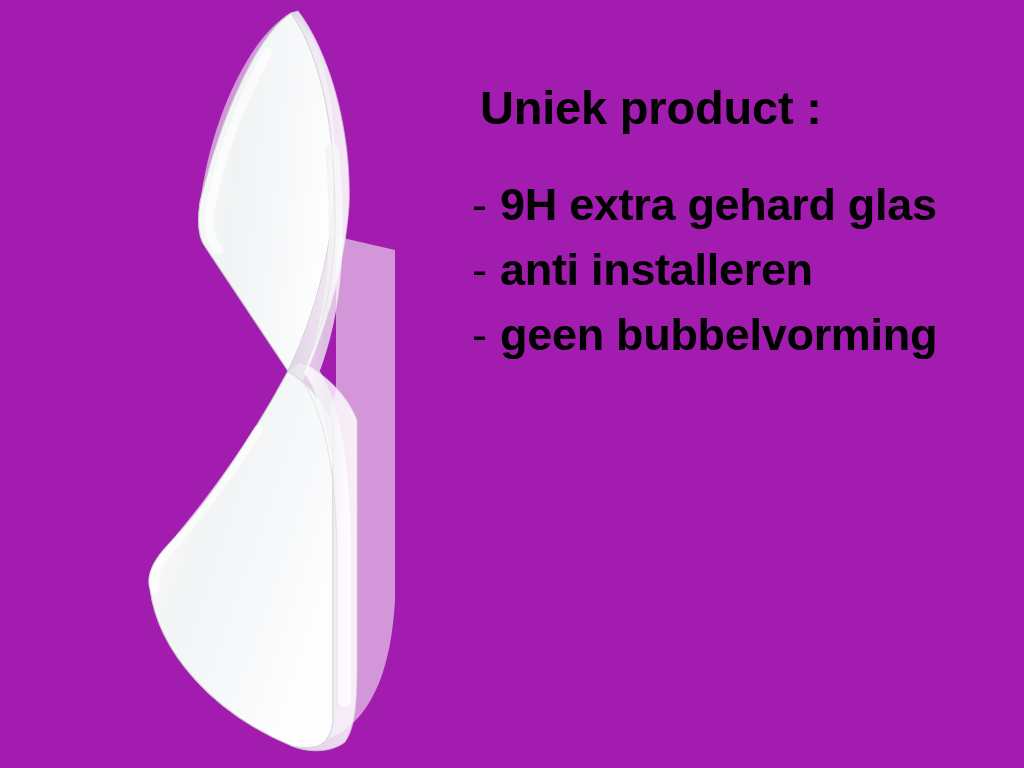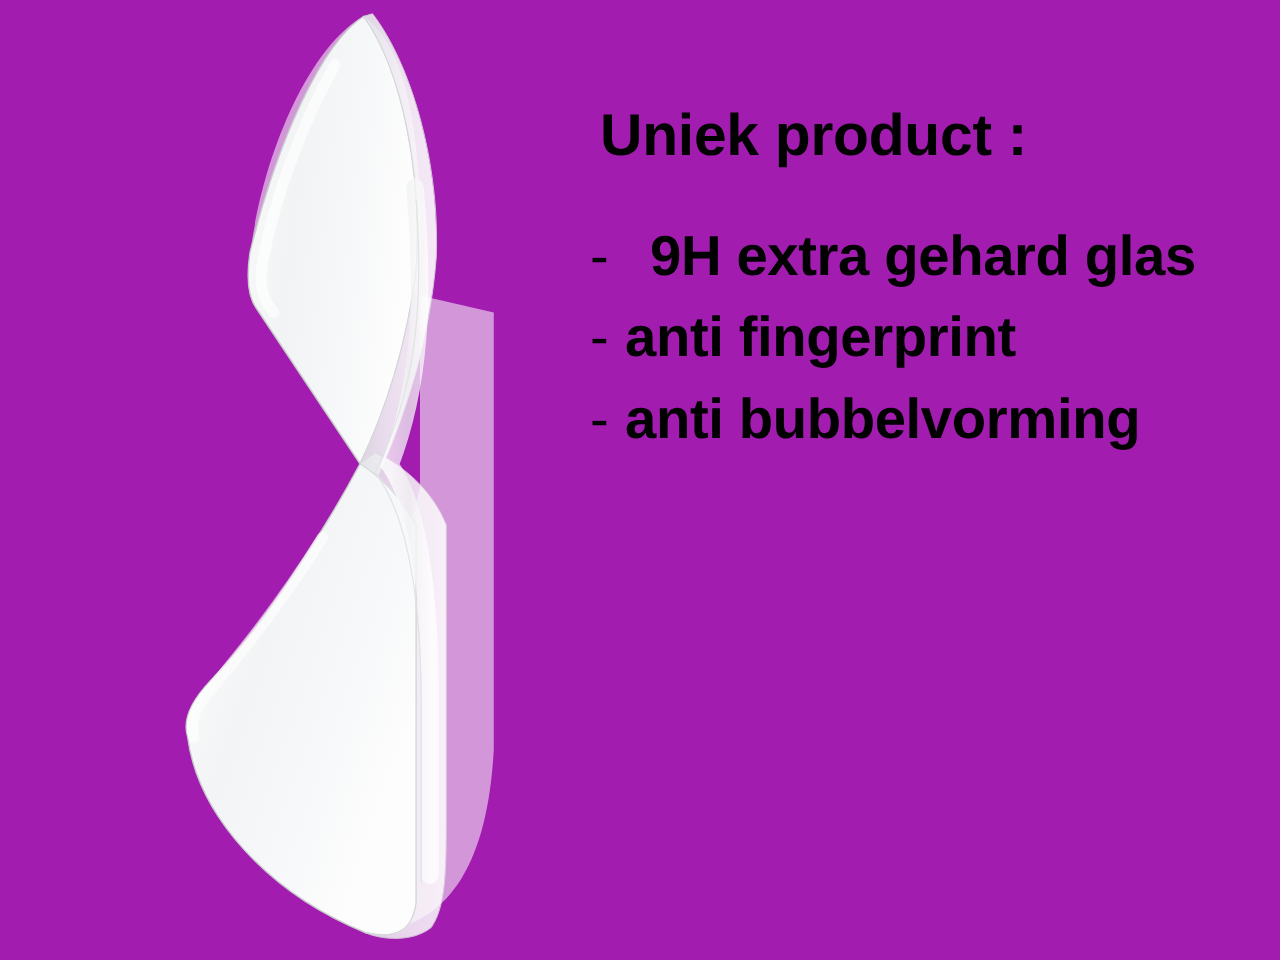--- a/index.html
+++ b/index.html
@@ -71,21 +71,20 @@
     letter-spacing: -0.3px;
     line-height: 62px;
   }
   .bullet-dash {
     display: inline-block;
     width: 28px;
     color: #000000;
   }
   .emph {
     font-weight: bold;
-    margin-left: 20px;
   }
   .plain {
     font-weight: bold;
   }
 </style>
 </head>
 <body>
 
 <div id="page" style="background: #a21caf; color: rgb(0, 0, 0);">
 
@@ -176,19 +175,19 @@
                C 154 570, 152 580, 155 590" fill="none" stroke="#ffffff" stroke-width="9" stroke-linecap="round" opacity="0.6"></path>
     </svg>
   </div>
 
   <div id="copy-column">
 
     <h1 id="headline">Uniek product :</h1>
 
     <ul id="feature-list">
         <li><span class="bullet-dash">-</span><span class="emph">9H</span><span class="plain"> extra gehard glas</span></li>
-        <li><span class="bullet-dash">-</span><span class="plain">anti fingerprint</span></li>
-        <li><span class="bullet-dash">-</span><span class="plain">anti bubbelvorming</span></li>
+        <li><span class="bullet-dash">-</span><span class="plain">anti installeren</span></li>
+        <li><span class="bullet-dash">-</span><span class="plain">geen bubbelvorming</span></li>
       </ul>
 
   </div>
 
 </div>
 
 </body></html>

